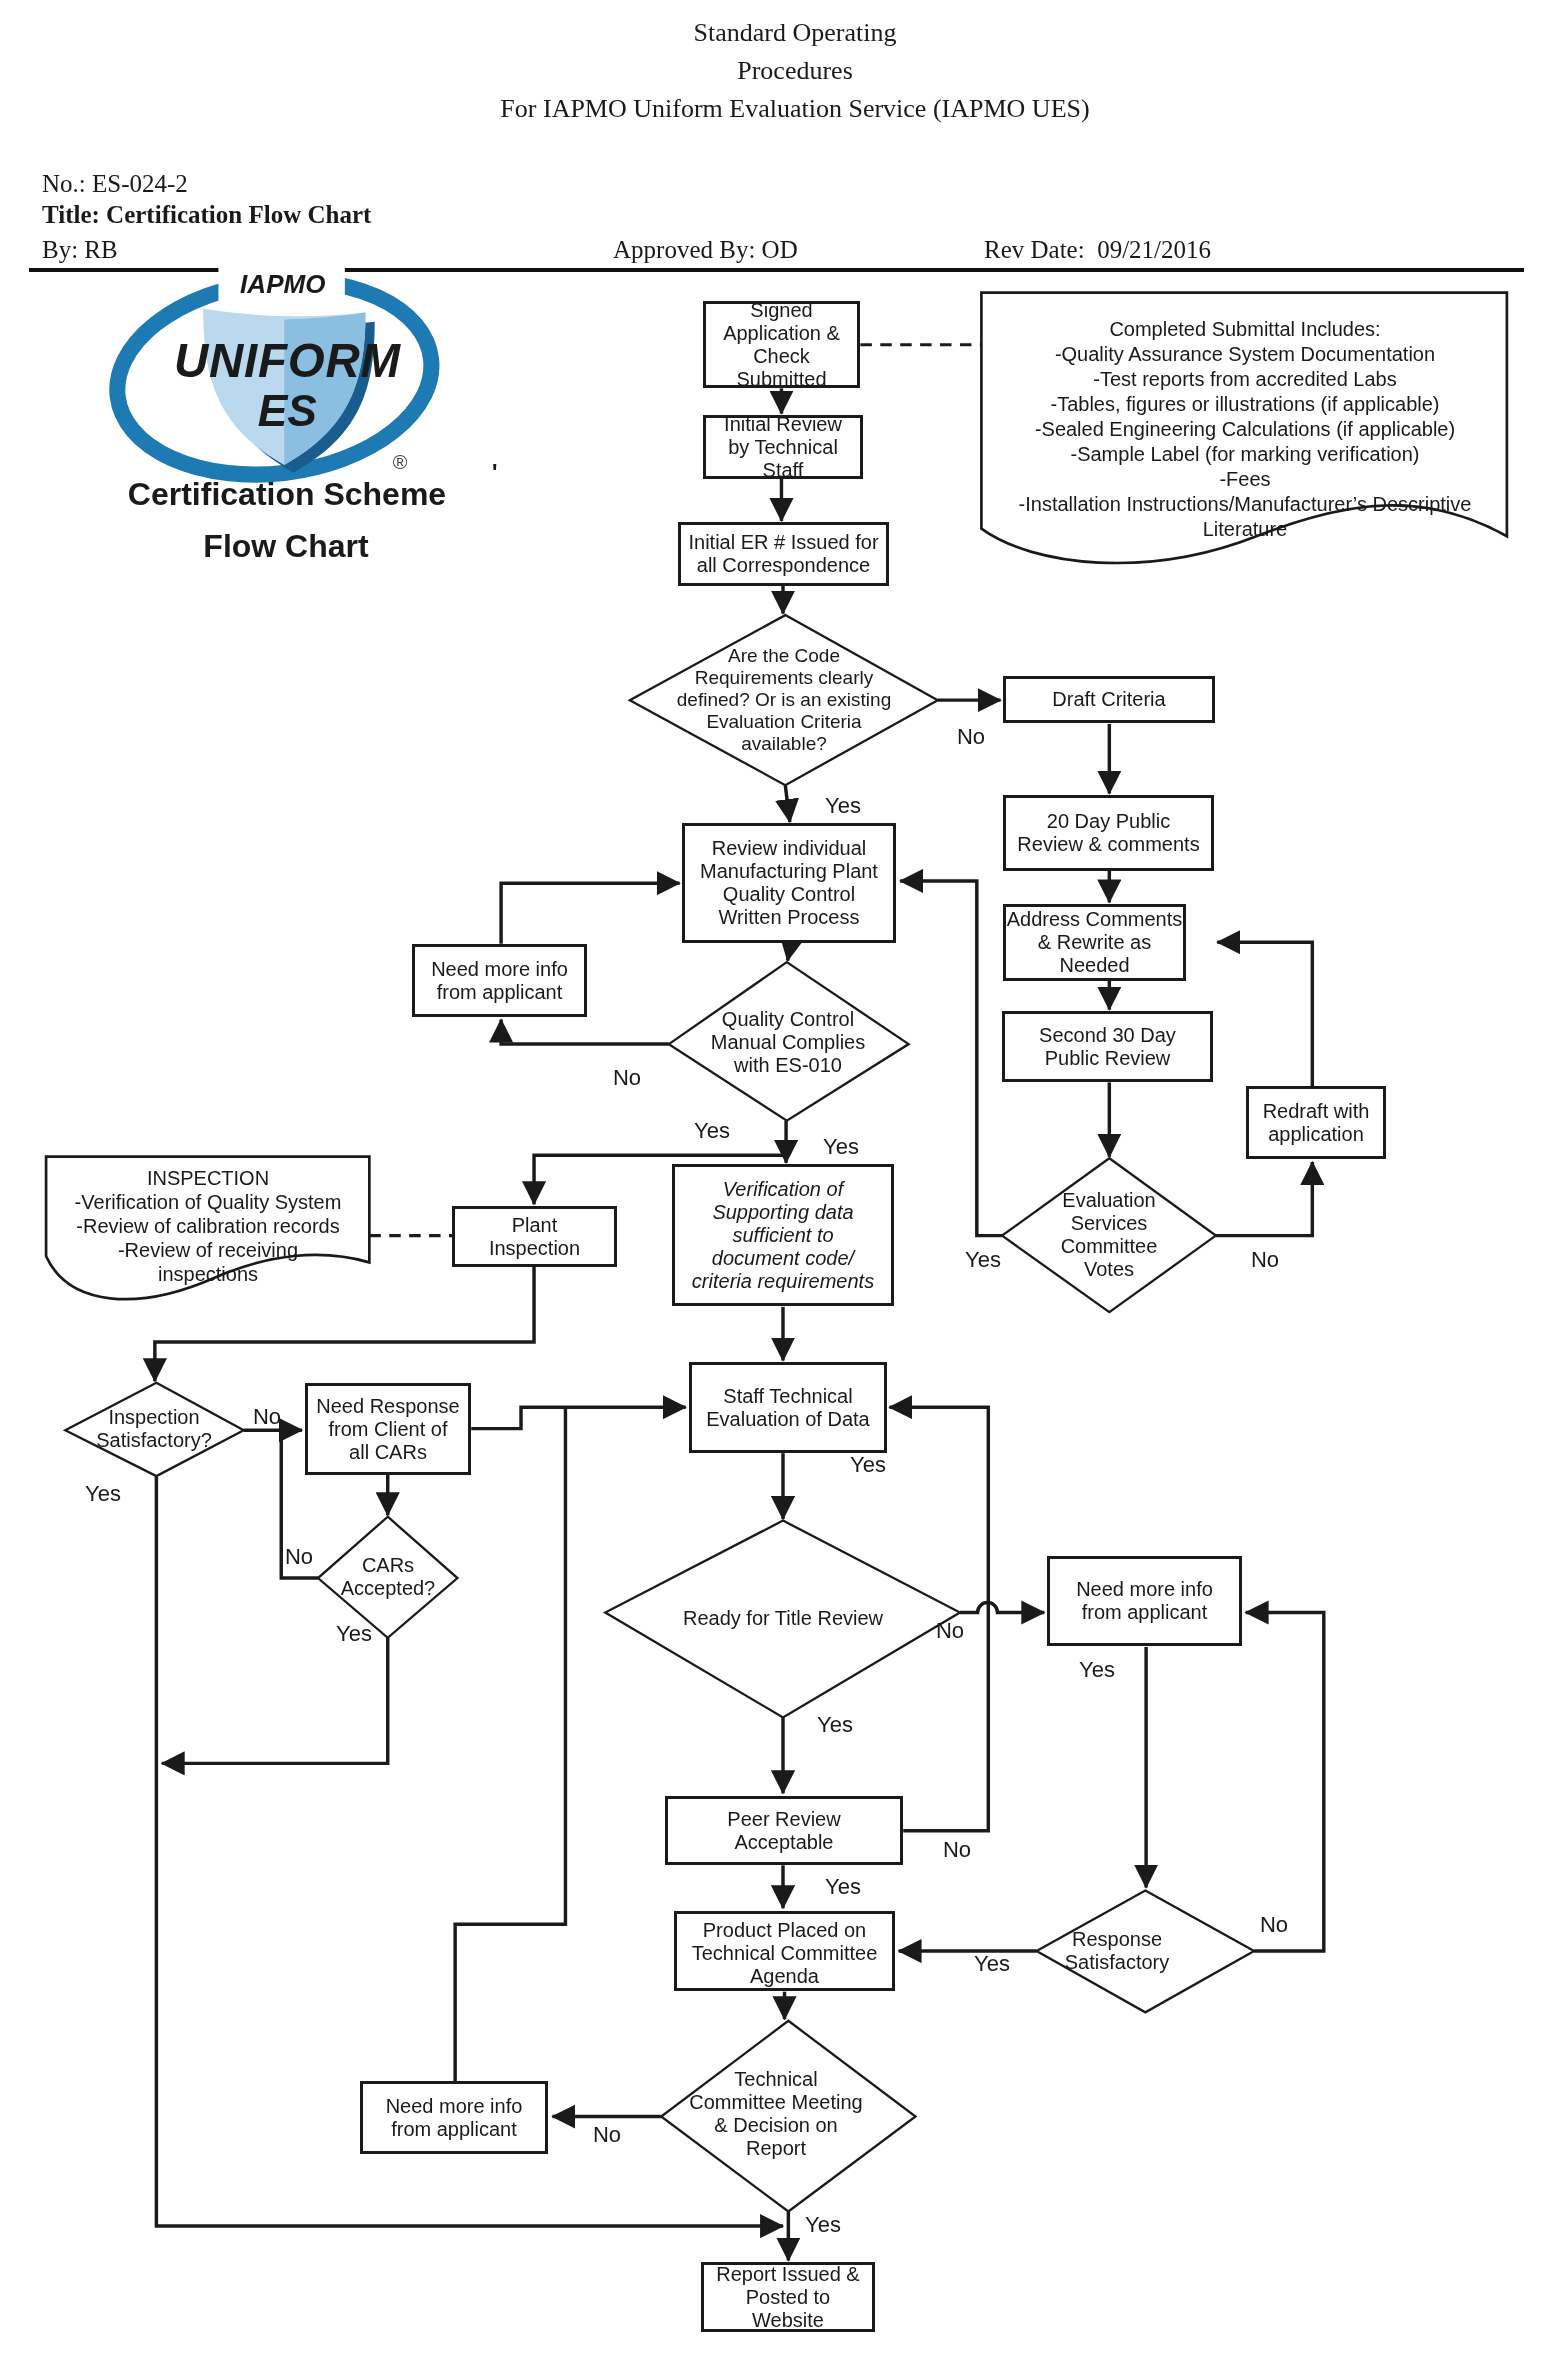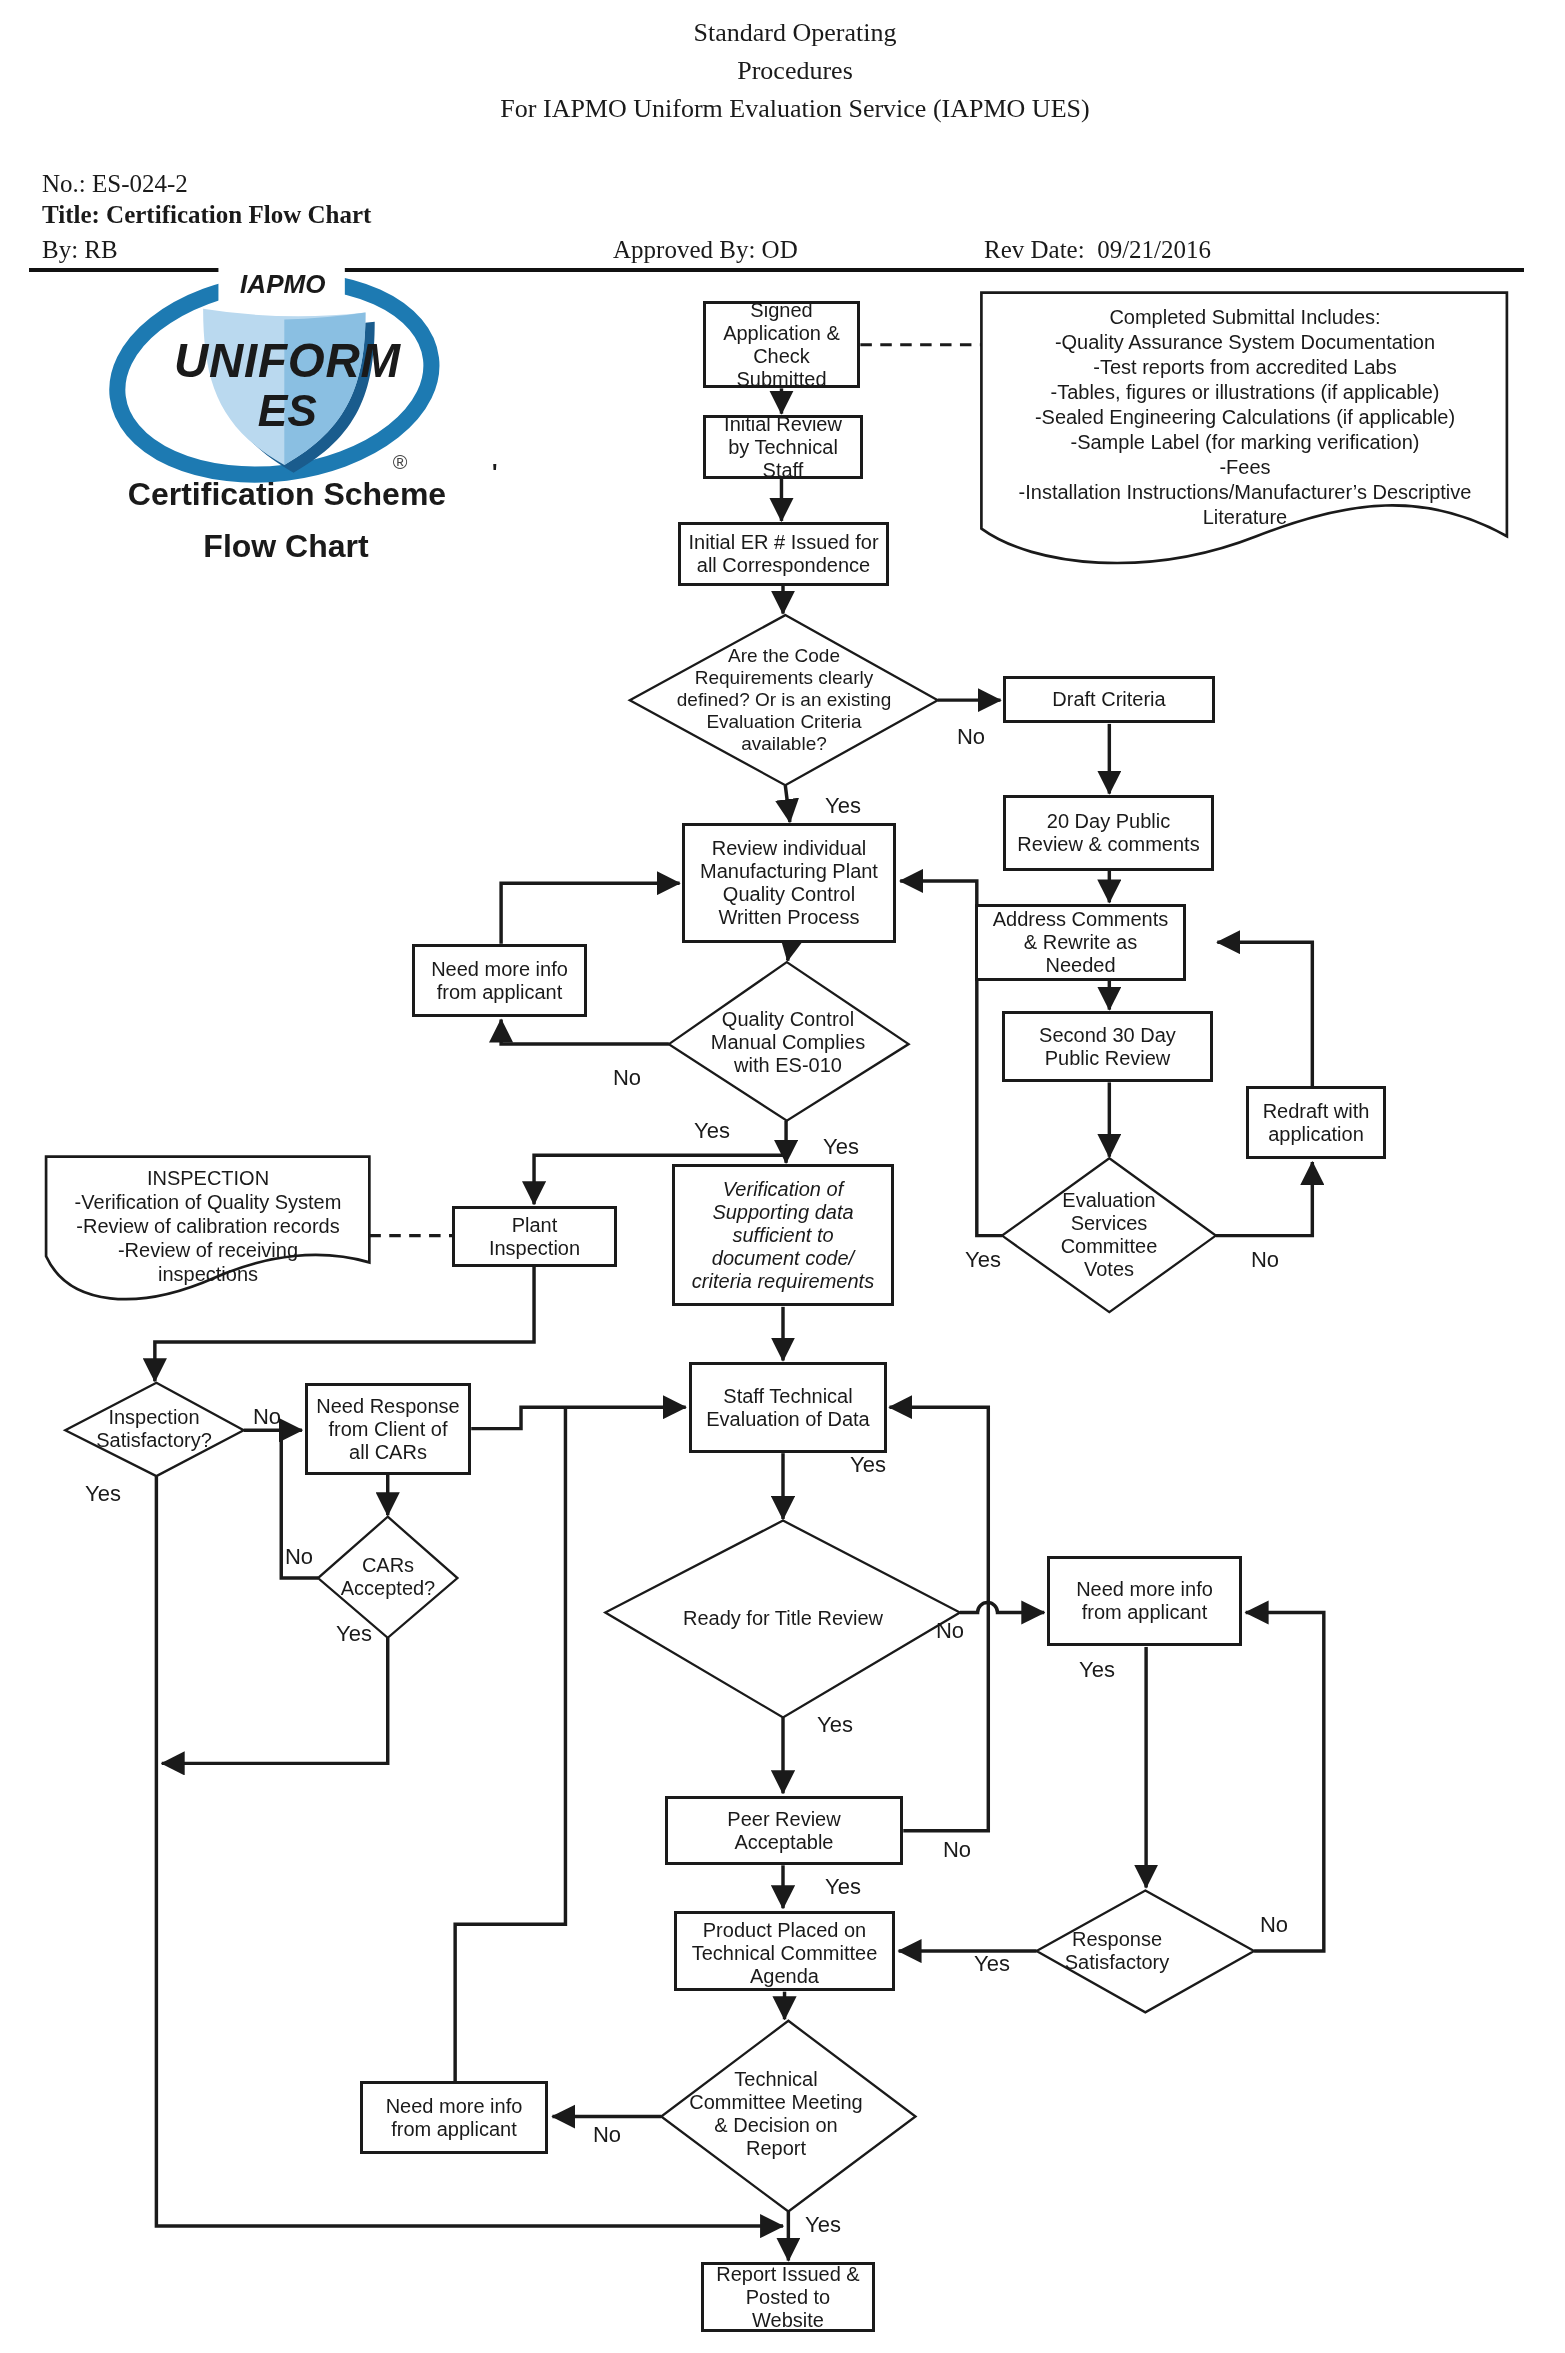--- a/index.html
+++ b/index.html
@@ -141,21 +141,21 @@
   <div class="box" style="left:682px;top:823px;width:214px;height:120px;">
       <div class="t">Review individual
 Manufacturing Plant
 Quality Control
 Written Process</div>
     </div>
   <div class="box" style="left:412px;top:944px;width:175px;height:73px;">
       <div class="t">Need more info
 from applicant</div>
     </div>
-  <div class="box" style="left:975px;top:904px;width:211px;height:77px;">
+  <div class="box" style="left:1003px;top:904px;width:183px;height:77px;">
       <div class="t">Address Comments
 &amp; Rewrite as
 Needed</div>
     </div>
   <div class="box" style="left:1002px;top:1011px;width:211px;height:71px;">
       <div class="t">Second 30 Day
 Public Review</div>
     </div>
   <div class="box" style="left:1246px;top:1086px;width:140px;height:73px;">
       <div class="t">Redraft with
@@ -221,21 +221,21 @@
   <div class="dtext" style="left:388px;top:1577px;width:123px;">CARs
 Accepted?</div>
   <div class="dtext" style="left:783px;top:1618px;width:253px;">Ready for Title Review</div>
   <div class="dtext" style="left:1117px;top:1951px;width:169px;">Response
 Satisfactory</div>
   <div class="dtext" style="left:776px;top:2114px;width:214px;">Technical
 Committee Meeting
 &amp; Decision on
 Report</div>
 
-  <div class="doctext" style="left:996px;top:305px;width:498px;font-size:20px;line-height:25px;">Completed Submittal Includes:
+  <div class="doctext" style="left:996px;top:317px;width:498px;font-size:20px;line-height:25px;">Completed Submittal Includes:
 -Quality Assurance System Documentation
 -Test reports from accredited Labs
 -Tables, figures or illustrations (if applicable)
 -Sealed Engineering Calculations (if applicable)
 -Sample Label (for marking verification)
 -Fees
 -Installation Instructions/Manufacturer’s Descriptive
 Literature</div>
   <div class="doctext" style="left:55px;top:1166px;width:306px;font-size:20px;line-height:24px;">INSPECTION
 -Verification of Quality System

